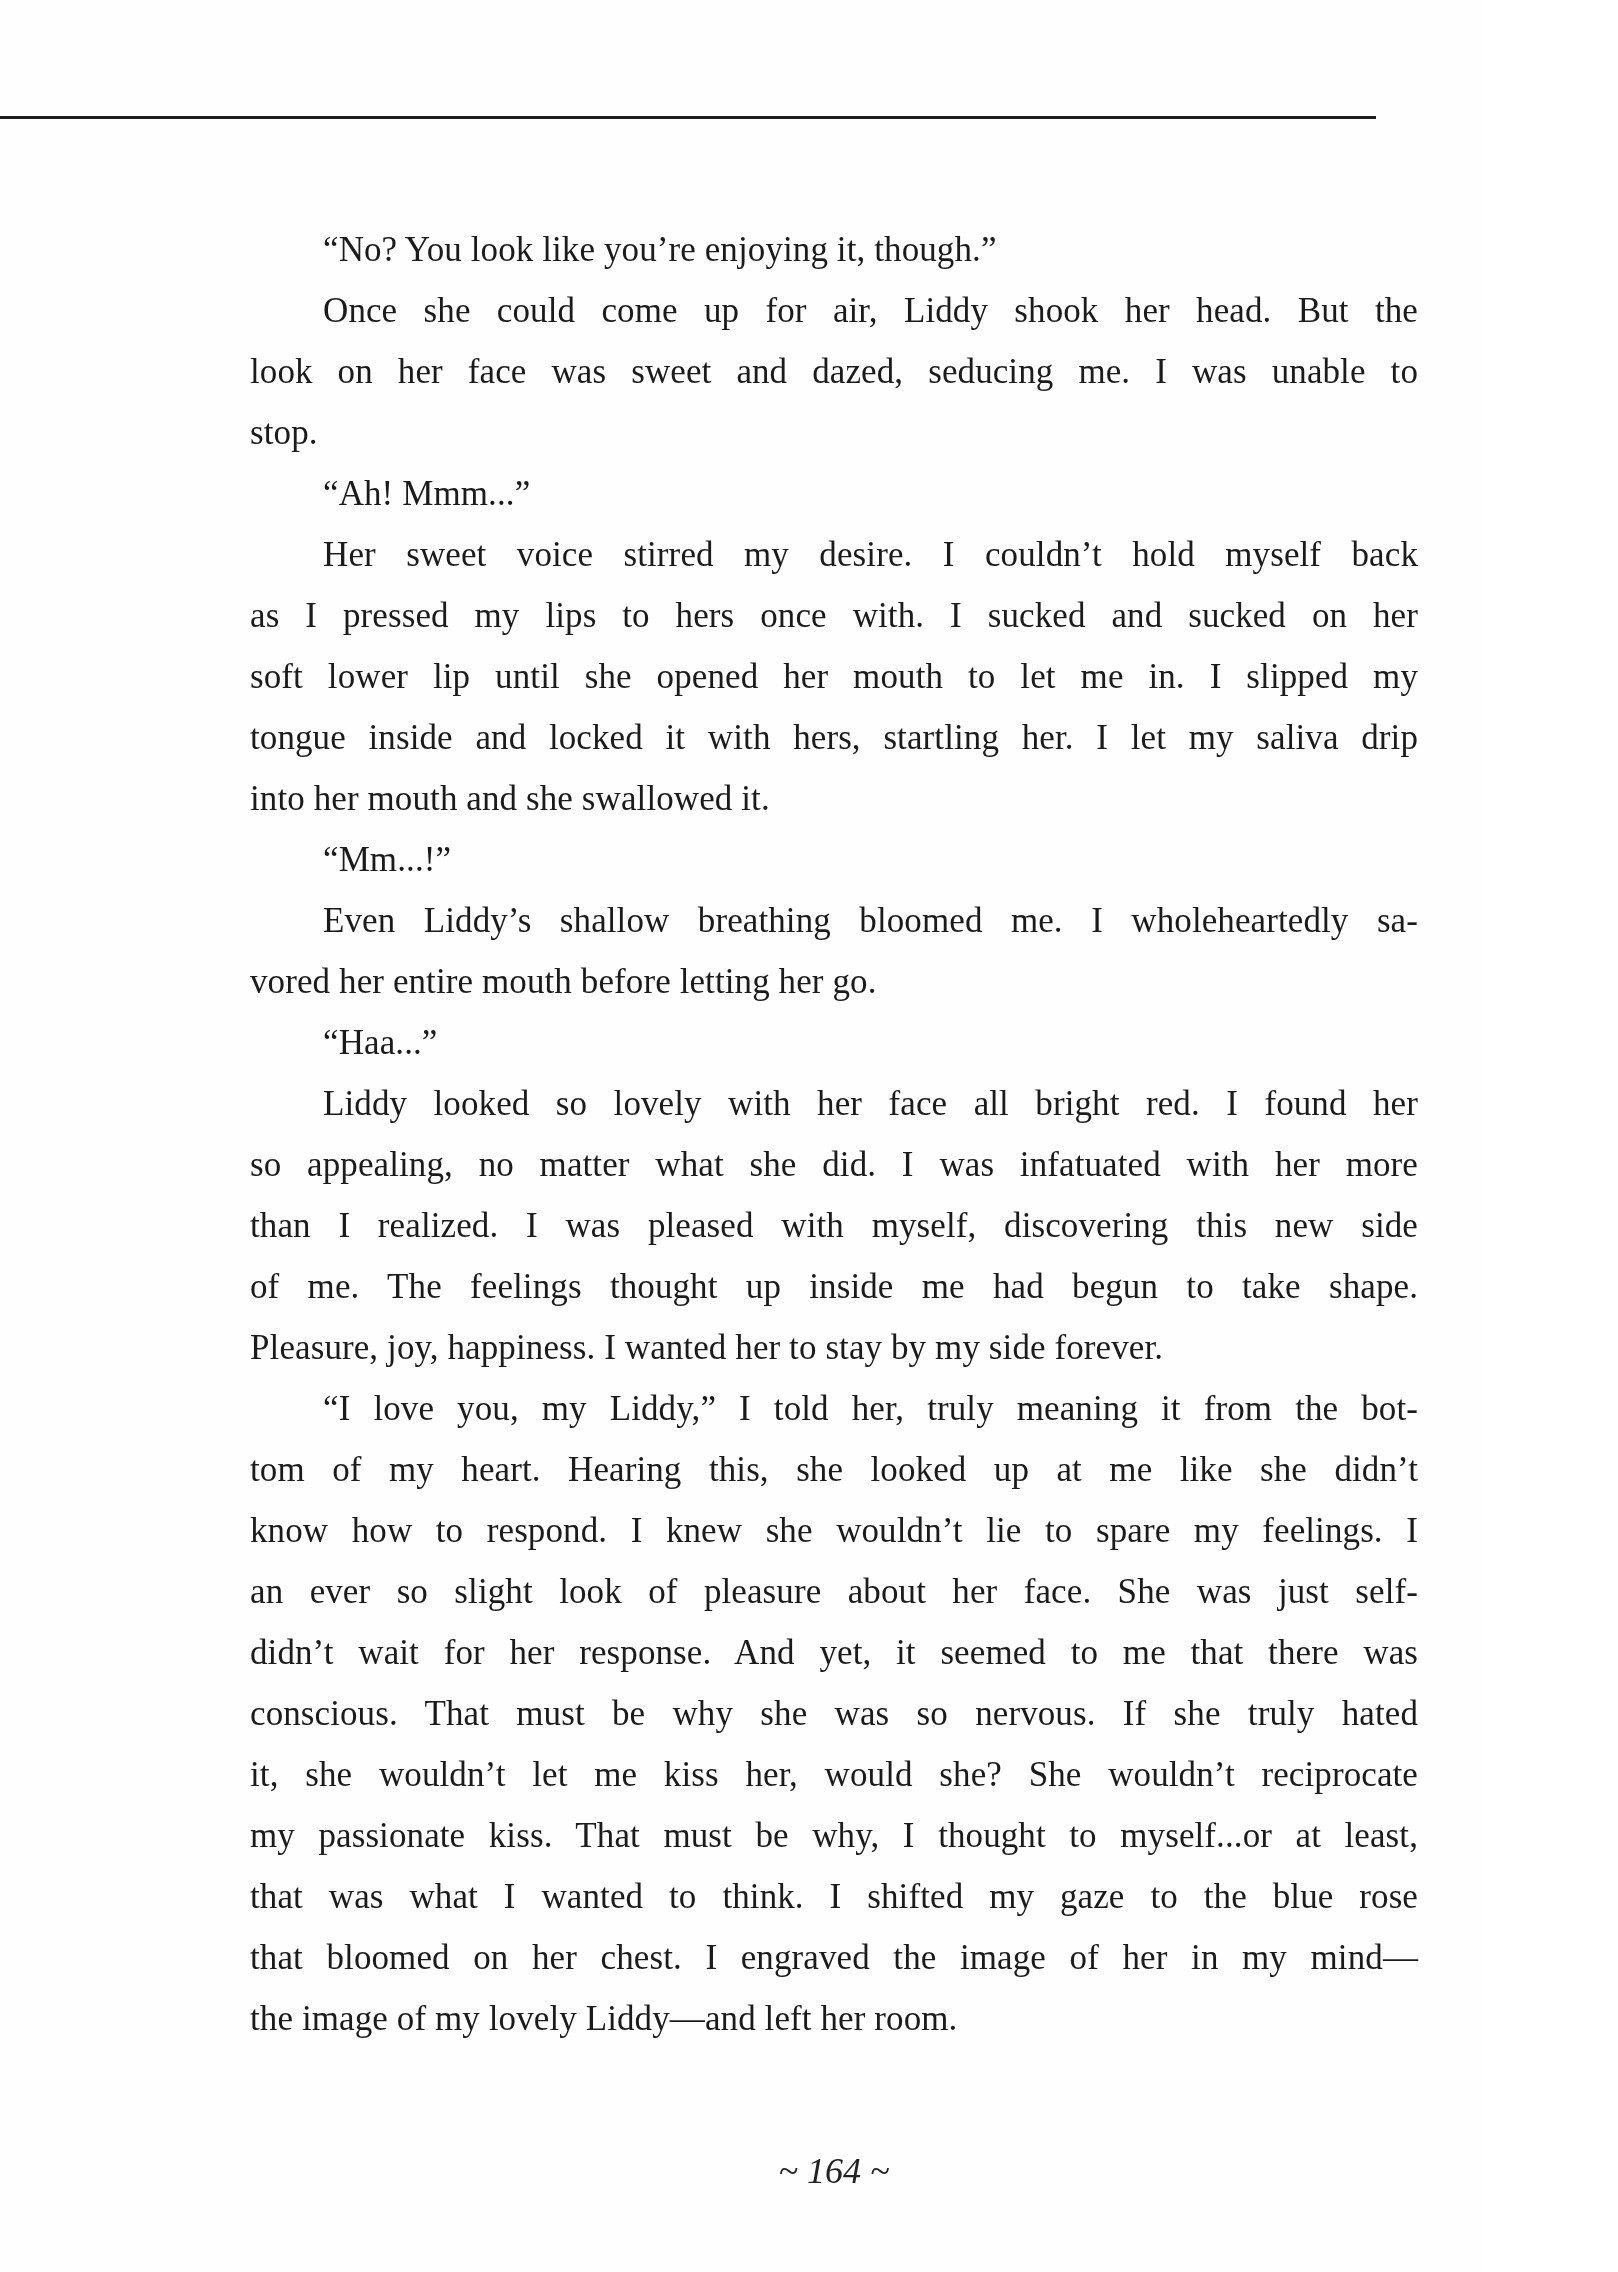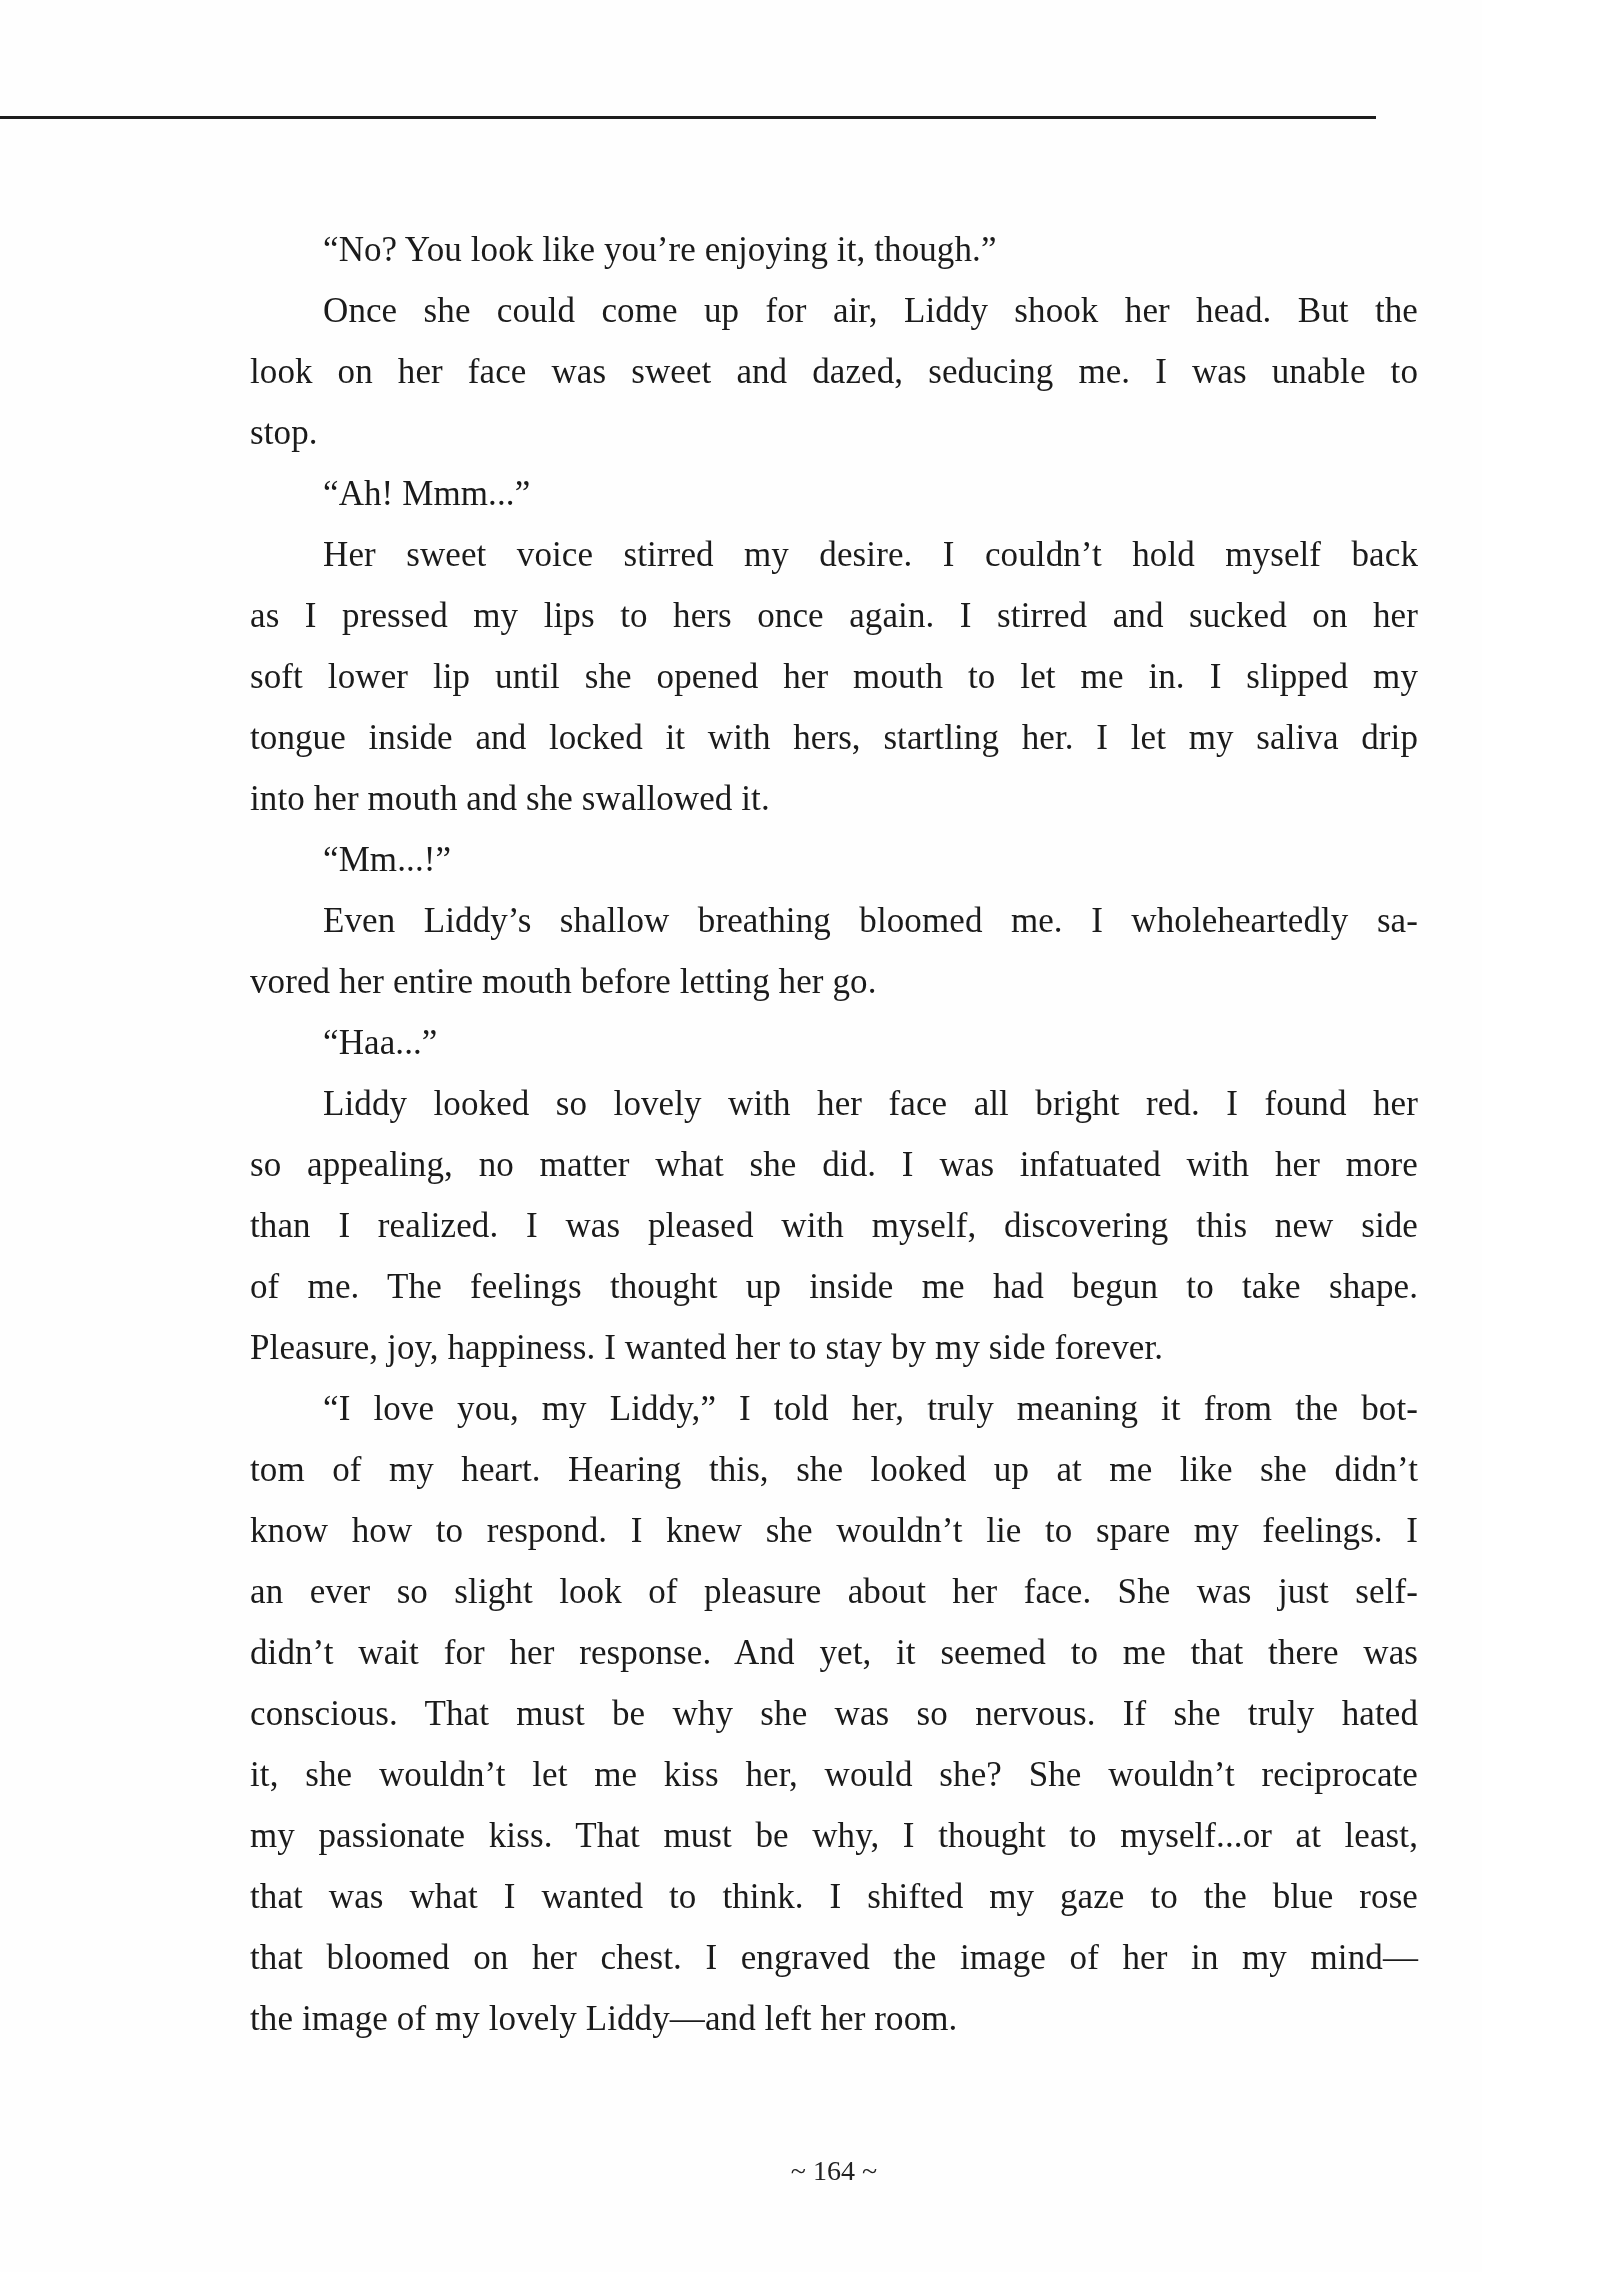--- a/index.html
+++ b/index.html
@@ -46,21 +46,22 @@
   }
   .line.last {
     text-align-last: left;
   }
   .footer {
     position: absolute;
     left: 250px;
     top: 2148px;
     width: 1168px;
     text-align: center;
-    font-size: 28px;
+    font-style: italic;
+    font-size: 36px;
     line-height: 46px;
     color: #222222;
   }
 </style>
 </head>
 <body>
 
 <div class="page">
   <div class="top-rule"></div>
   <div class="body-text">
@@ -70,21 +71,21 @@
       <div class="para">
         <div class="line first">Once she could come up for air, Liddy shook her head. But the</div>
         <div class="line">look on her face was sweet and dazed, seducing me. I was unable to</div>
         <div class="line last">stop.</div>
       </div>
       <div class="para">
         <div class="line first last">“Ah! Mmm...”</div>
       </div>
       <div class="para">
         <div class="line first">Her sweet voice stirred my desire. I couldn’t hold myself back</div>
-        <div class="line">as I pressed my lips to hers once again. I stirred and sucked on her</div>
+        <div class="line">as I pressed my lips to hers once with. I sucked and sucked on her</div>
         <div class="line">soft lower lip until she opened her mouth to let me in. I slipped my</div>
         <div class="line">tongue inside and locked it with hers, startling her. I let my saliva drip</div>
         <div class="line last">into her mouth and she swallowed it.</div>
       </div>
       <div class="para">
         <div class="line first last">“Mm...!”</div>
       </div>
       <div class="para">
         <div class="line first">Even Liddy’s shallow breathing bloomed me. I wholeheartedly sa-</div>
         <div class="line last">vored her entire mouth before letting her go.</div>

